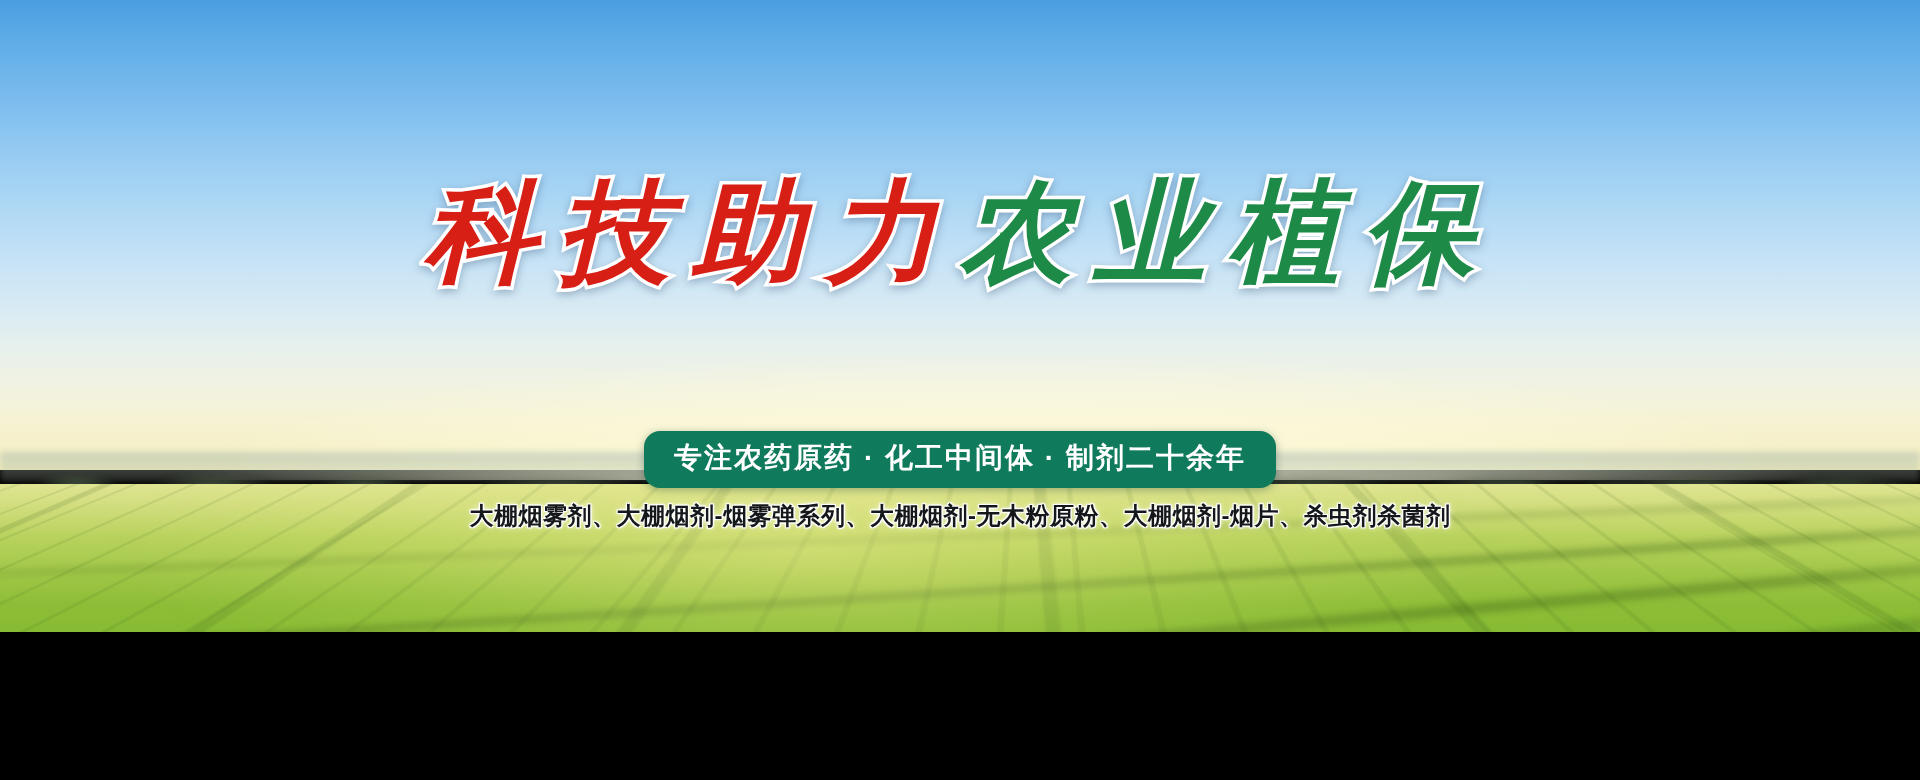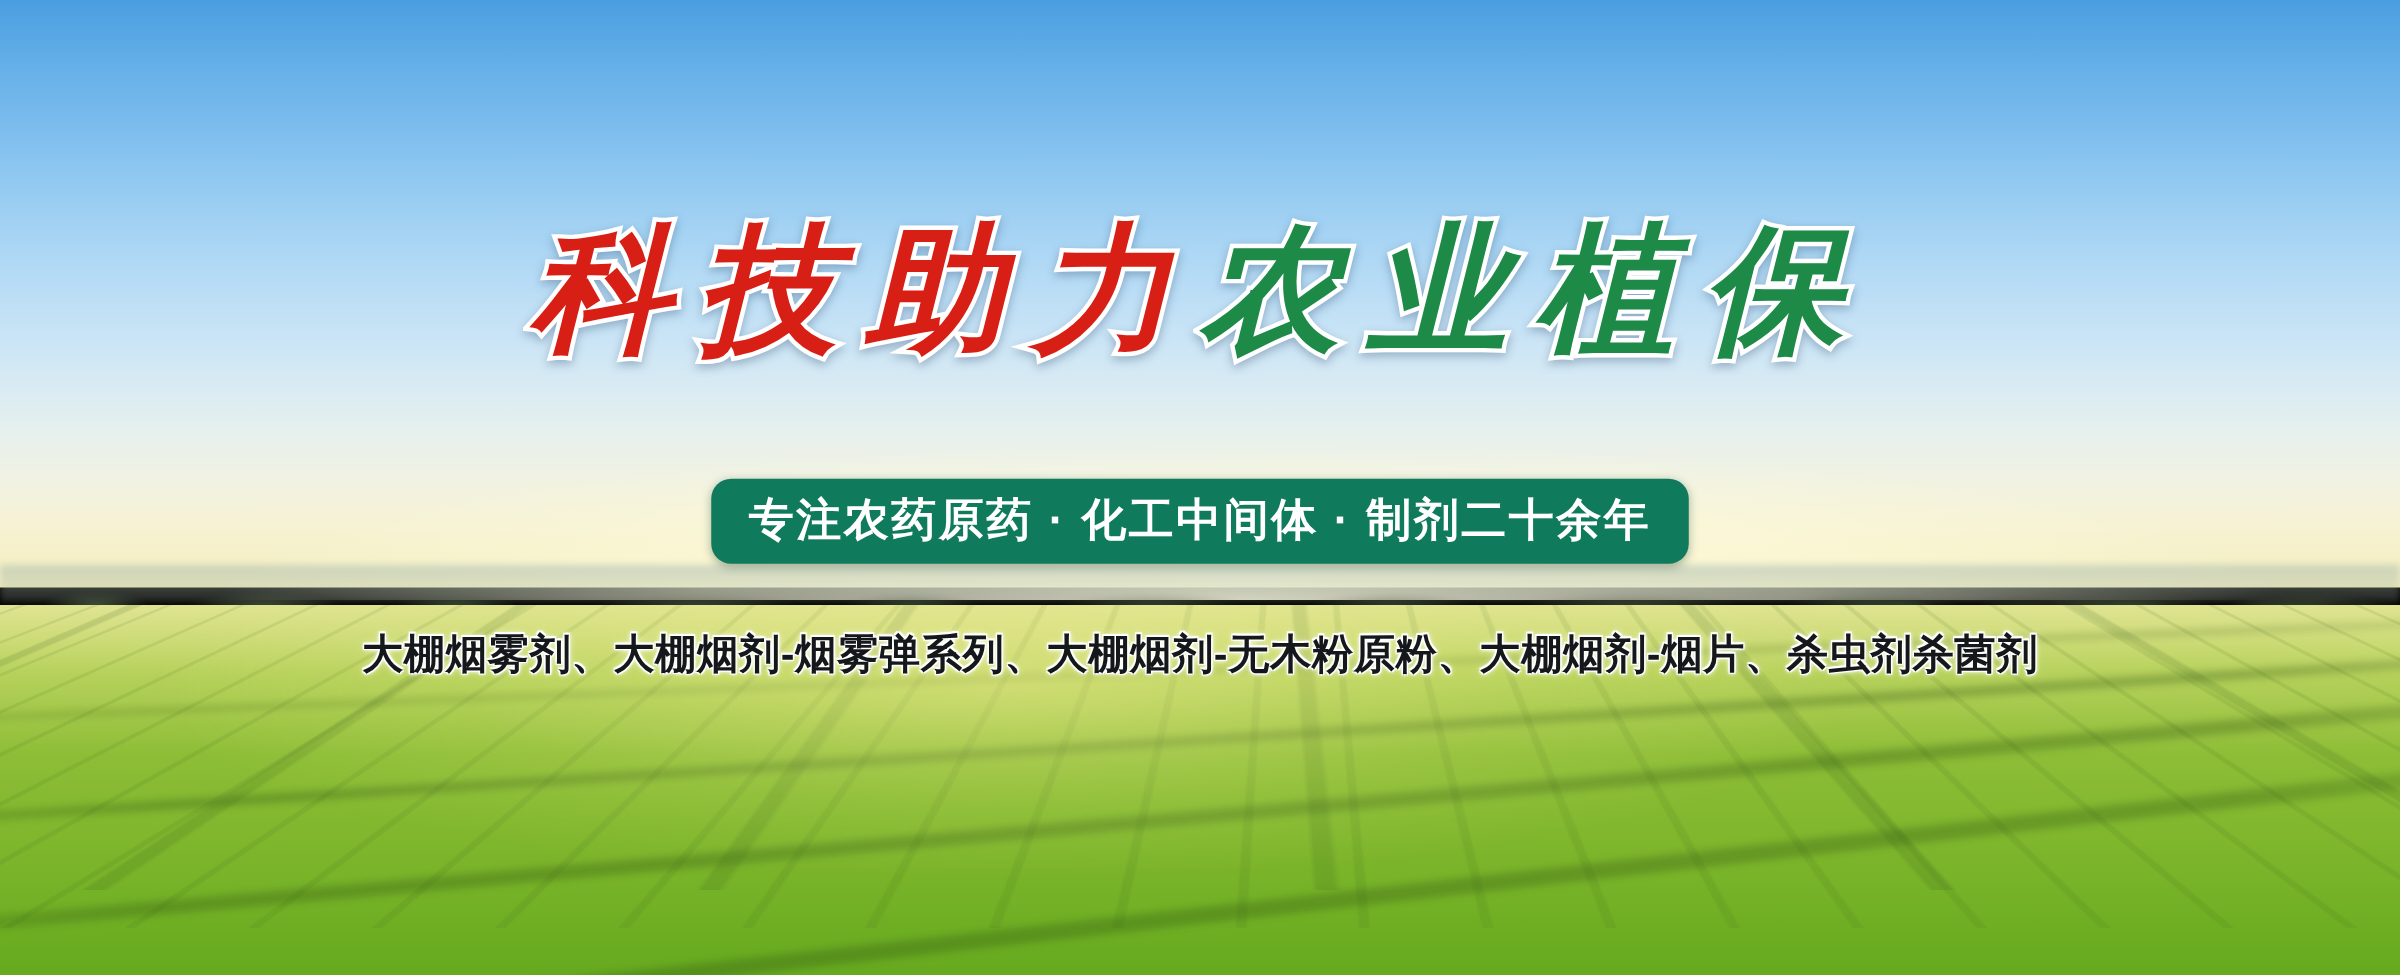--- a/index.html
+++ b/index.html
@@ -5,21 +5,21 @@
 <style>
   * { margin:0; padding:0; box-sizing:border-box; }
   html,body{
     width:1920px; height:780px; overflow:hidden;
     font-family:"Liberation Sans", sans-serif;
     background:#000;
   }
 
   .banner{
     position:relative;
-    width:1920px; height:780px;
+    width:1920px; height:632px;
     overflow:hidden;
   }
 
   
   .sky{
     position:absolute; left:0; top:0; width:1920px; height:470px;
     background:linear-gradient(to bottom,
       #4a9ee0 0%,
       #62aee8 10%,
       #7dbdee 22%,
@@ -159,35 +159,36 @@
   .tag-wrap{
     position:absolute; left:0; top:383px; width:1920px;
     display:flex; justify-content:center;
     z-index:6;
   }
   .tag-pill{
     background:#107a5c;
     color:#ffffff;
     border-radius:16px;
     padding:9px 30px 11px;
-    font-size:36px;
+    font-size:28px;
     font-weight:700;
     letter-spacing:2px;
     line-height:1.32;
     white-space:nowrap;
     box-shadow:0 2px 8px rgba(12,60,46,.35);
+    margin-top:48px;
   }
 
   
   .products{
     position:absolute; left:0; top:498px; width:1920px;
     text-align:center;
     z-index:6;
     color:#15181a;
-    font-size:33px;
+    font-size:24px;
     font-weight:700;
     line-height:1.52;
     letter-spacing:.5px;
     text-shadow:
       0 0 3px #ffffff, 0 0 3px #ffffff, 0 0 6px #ffffff,
       1px 1px 0 rgba(255,255,255,.95), -1px -1px 0 rgba(255,255,255,.95),
       1px -1px 0 rgba(255,255,255,.95), -1px 1px 0 rgba(255,255,255,.95);
     white-space:nowrap;
   }
   .products div{ display:block; }

